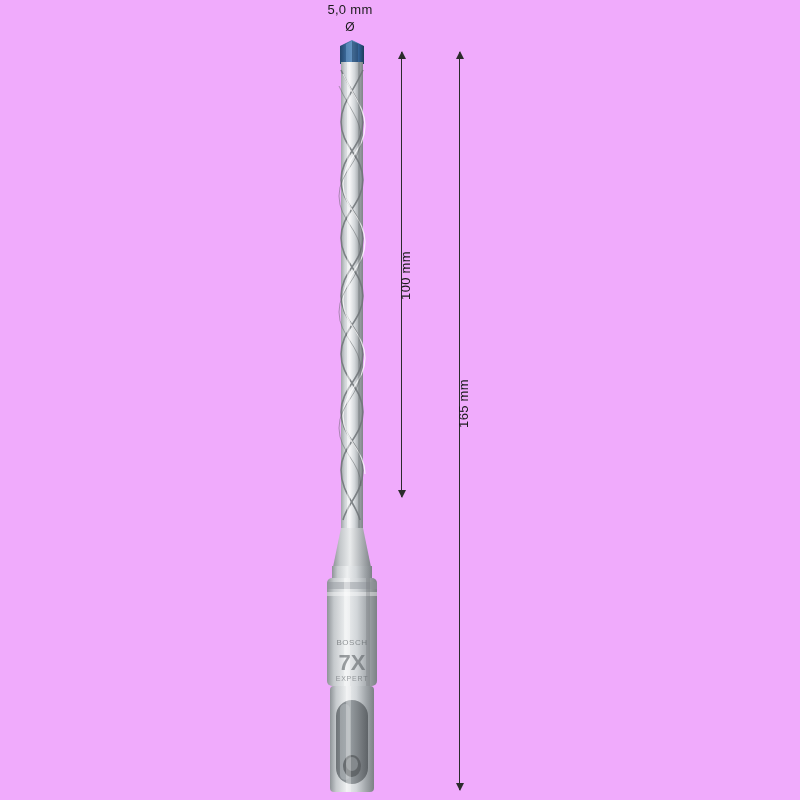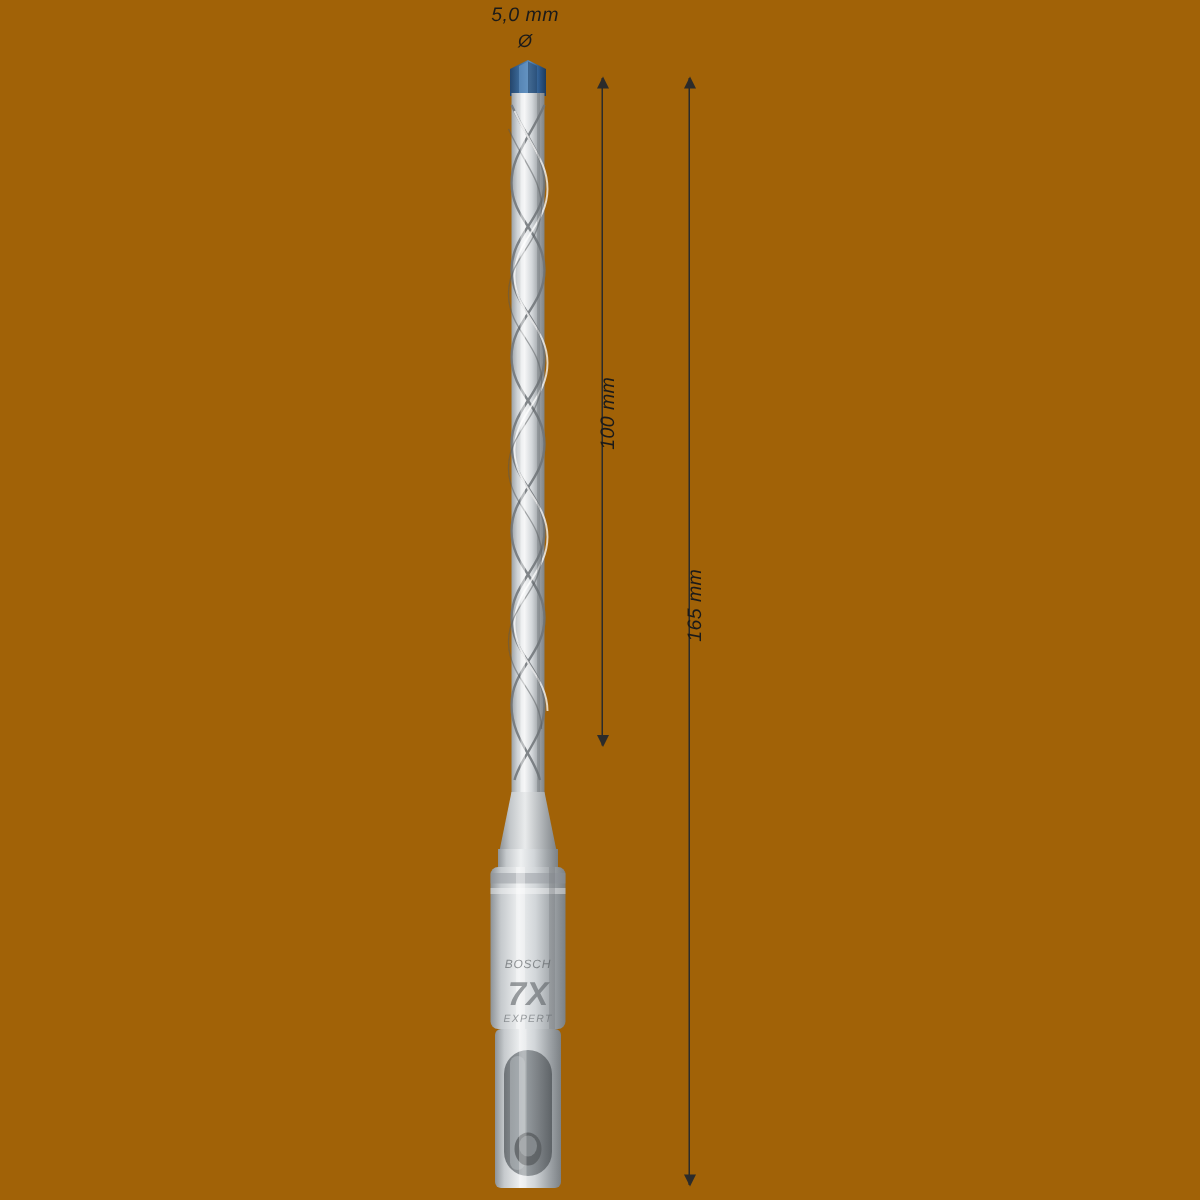--- a/index.html
+++ b/index.html
@@ -7,23 +7,22 @@
     padding: 0;
     background: #ffffff;
   }
   body {
     font-family: "Liberation Sans", sans-serif;
   }
   #canvas {
     position: relative;
     width: 800px;
     height: 800px;
-    background: #a16207;
+    background: #f0abfc;
     overflow: hidden;
-    font-style: italic;
   }
 
   
   .dia-label {
     position: absolute;
     top: 2px;
     left: 0;
     width: 700px;
     text-align: center;
     font-size: 13px;

